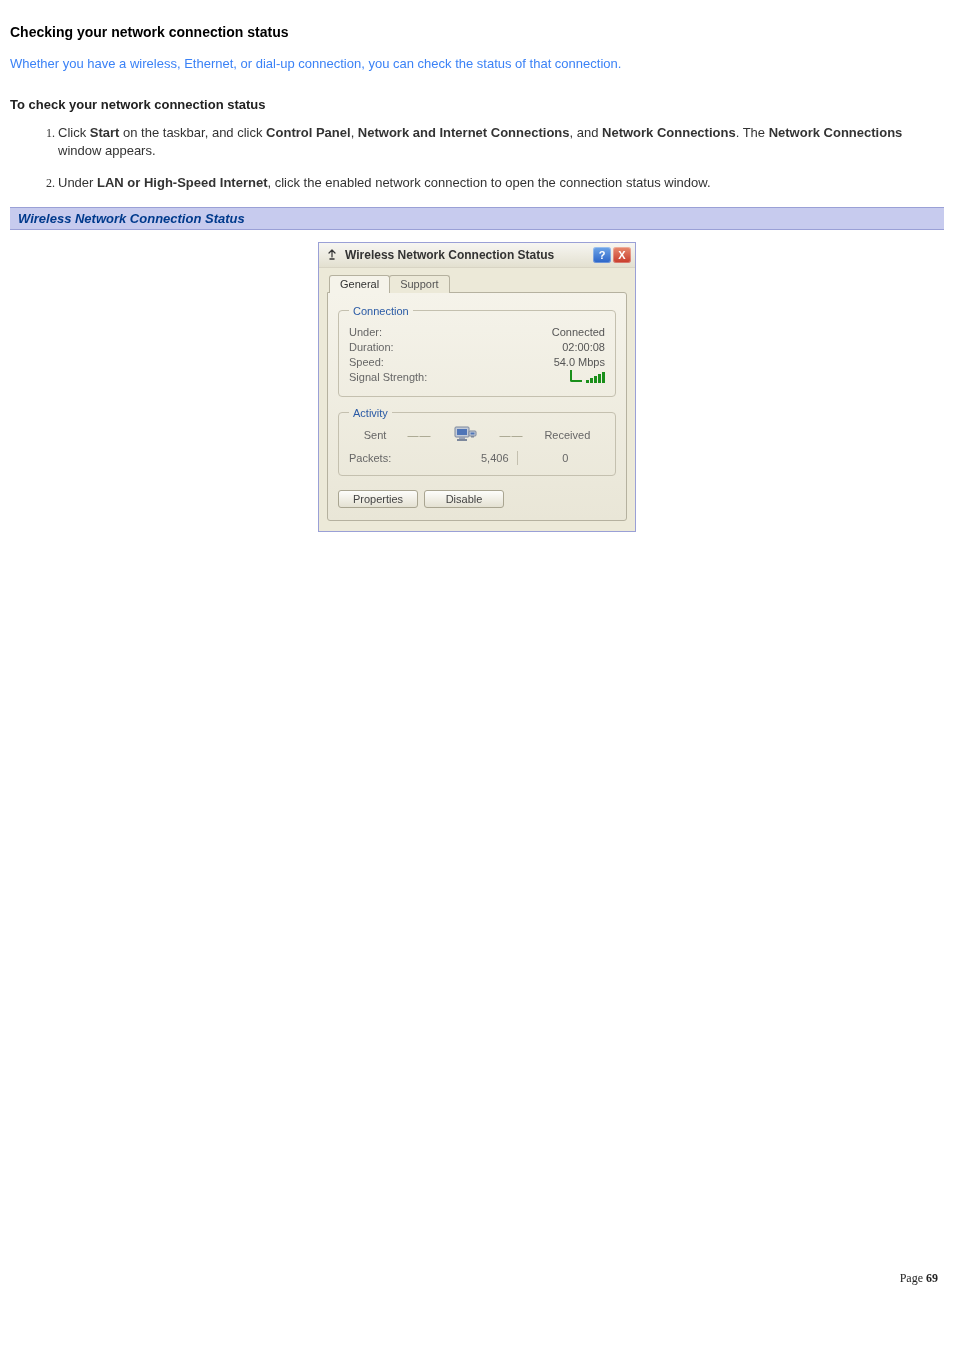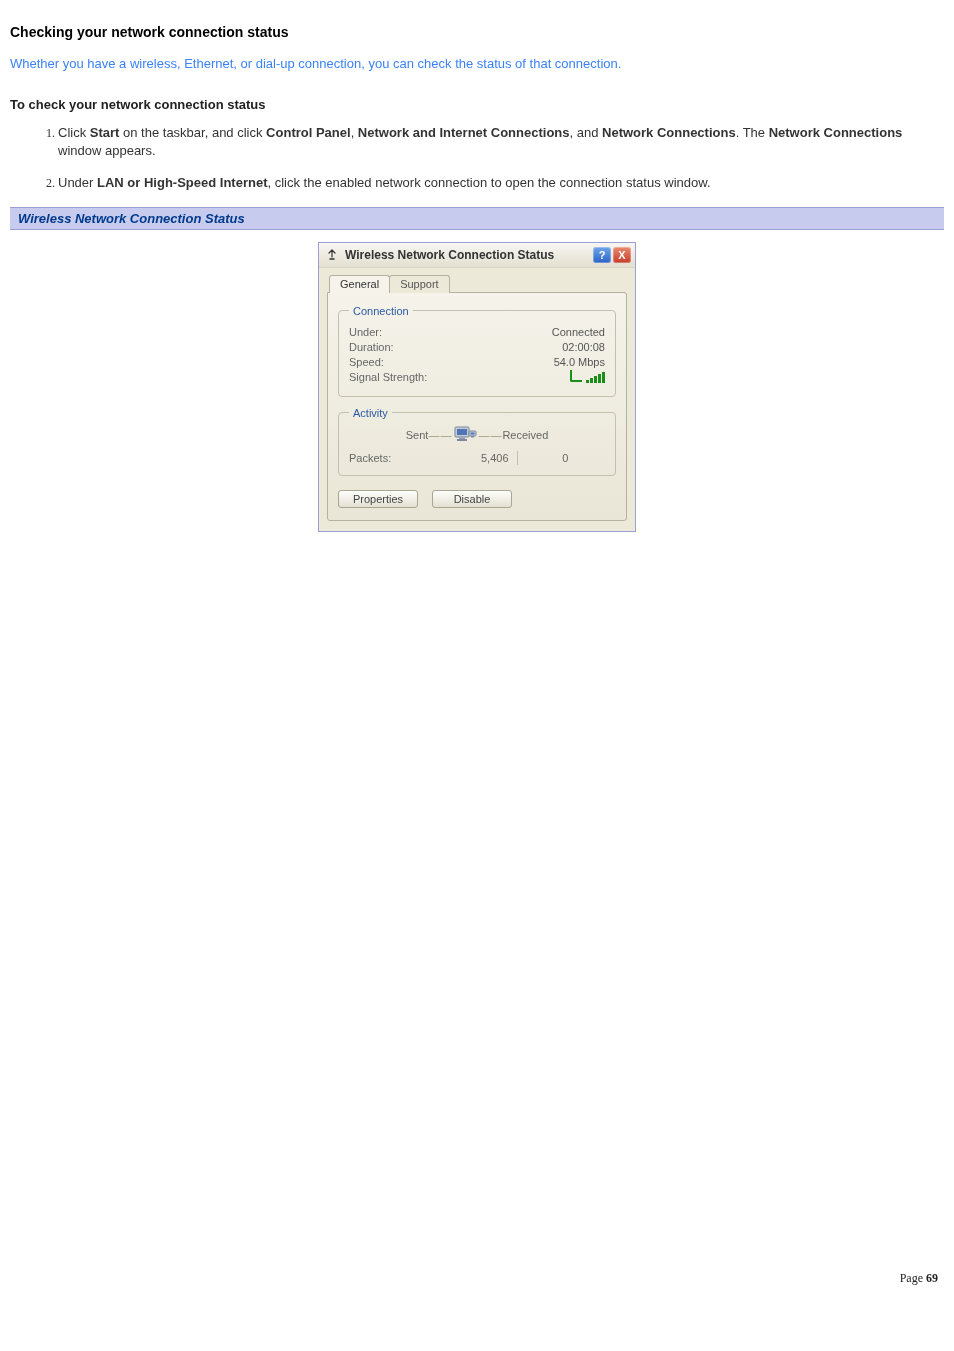--- a/index.html
+++ b/index.html
@@ -185,21 +185,21 @@
     position: relative;
     top: -1px;
   }
   .bar { width: 3px; background: #1a8f1a; }
   .b1{height:3px}.b2{height:5px}.b3{height:7px}.b4{height:9px}.b5{height:11px}
 
   .activity-row {
     display: flex;
     align-items: center;
     justify-content: center;
-    gap: 0;
+    gap: 21px;
     font-size: 11px;
     color: #666;
     margin-bottom: 6px;
   }
   .act-dash { color: #9a977f; letter-spacing: 1px; }
   .monitor-icon {
     width: 26px; height: 20px;
     display: flex; align-items: center; justify-content: center;
   }
   .packets-row {
@@ -207,21 +207,21 @@
     font-size: 11px;
     color: #666;
     align-items: center;
     margin-top: 2px;
   }
   .packets-row .lbl { width: 80px; }
   .packets-row .sent { flex:1; text-align: right; }
   .packets-row .sep { width: 1px; height: 14px; background: #c4c0af; margin: 0 8px; }
   .packets-row .recv { flex:1; text-align: center; }
 
-  .xp-btn-row { display: flex; gap: 14px; margin-top: 14px; }
+  .xp-btn-row { display: flex; gap: 6px; margin-top: 14px; }
   .xp-btn {
     font-size: 11px;
     color: #444;
     padding: 2px 0;
     width: 78px;
     text-align: center;
     background: linear-gradient(to bottom,#fdfdfb,#e4e1d2);
     border: 1px solid #a9a591;
     border-radius: 3px;
     cursor: pointer;

